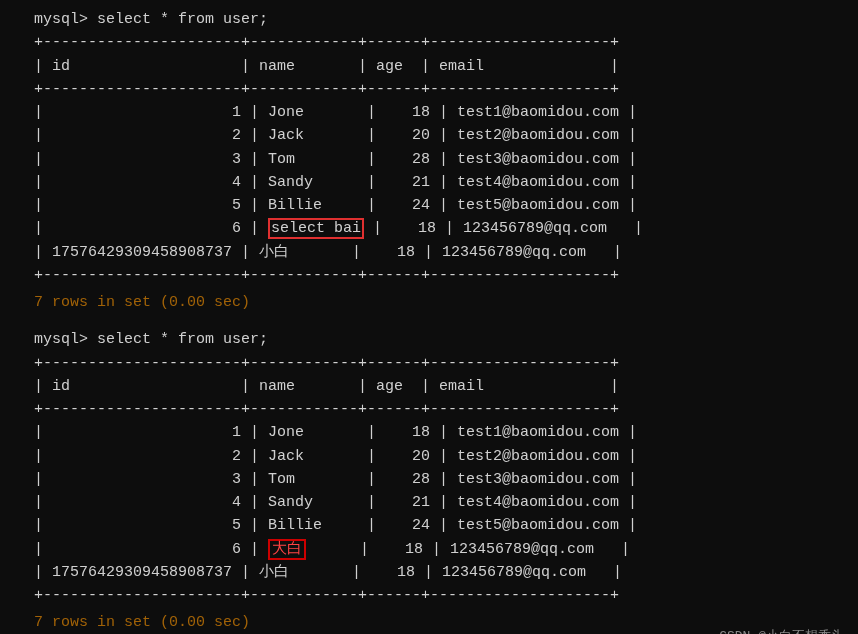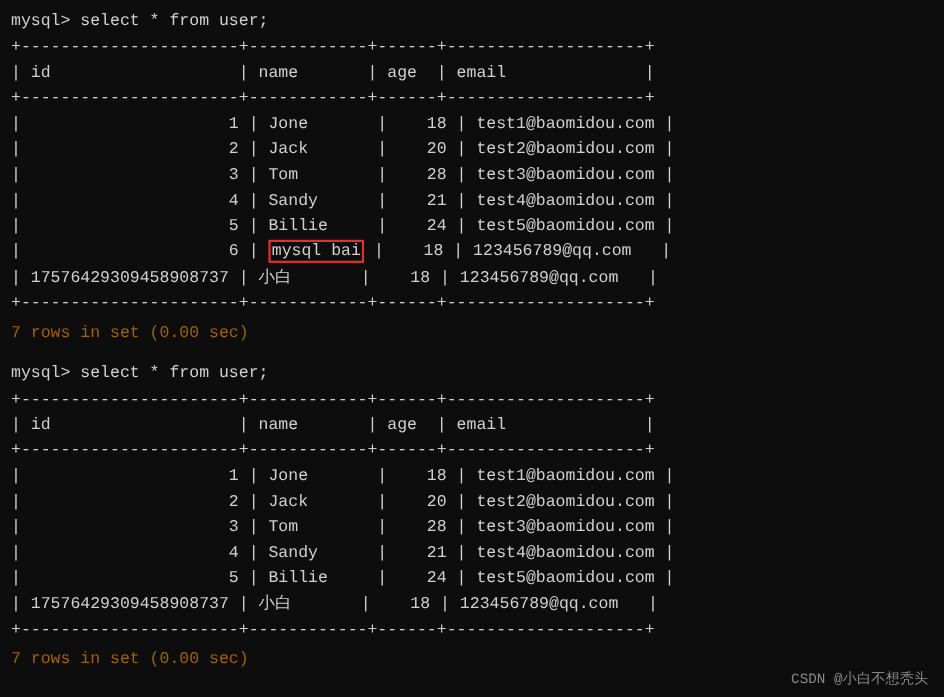--- a/index.html
+++ b/index.html
@@ -8,20 +8,21 @@
       color: #d0d0d0;
       font-family: 'Courier New', Courier, monospace;
       font-size: 15px;
       width: 858px;
       min-height: 634px;
       padding: 8px 10px;
       position: relative;
     }
     .terminal-block {
       margin-bottom: 10px;
+      margin-left: 24px;
     }
     .mysql-prompt {
       color: #d0d0d0;
     }
     .table-wrapper {
       font-family: 'Courier New', Courier, monospace;
       font-size: 15px;
       color: #d0d0d0;
     }
     .table-line {
@@ -60,39 +61,40 @@
     <div class="table-line"><span class="mysql-prompt">mysql&gt; select * from user;</span></div>
     <div class="table-line">+----------------------+------------+------+--------------------+</div>
     <div class="table-line">| id&nbsp;&nbsp;&nbsp;&nbsp;&nbsp;&nbsp;&nbsp;&nbsp;&nbsp;&nbsp;&nbsp;&nbsp;&nbsp;&nbsp;&nbsp;&nbsp;&nbsp;&nbsp;&nbsp;| name&nbsp;&nbsp;&nbsp;&nbsp;&nbsp;&nbsp;&nbsp;| age  | email&nbsp;&nbsp;&nbsp;&nbsp;&nbsp;&nbsp;&nbsp;&nbsp;&nbsp;&nbsp;&nbsp;&nbsp;&nbsp;&nbsp;|</div>
     <div class="table-line">+----------------------+------------+------+--------------------+</div>
 
     <div class="table-line">|&nbsp;&nbsp;&nbsp;&nbsp;&nbsp;&nbsp;&nbsp;&nbsp;&nbsp;&nbsp;&nbsp;&nbsp;&nbsp;&nbsp;&nbsp;&nbsp;&nbsp;&nbsp;&nbsp;&nbsp;&nbsp;1 | Jone&nbsp;&nbsp;&nbsp;&nbsp;&nbsp;&nbsp;&nbsp;|&nbsp;&nbsp;&nbsp;&nbsp;18 | test1@baomidou.com |</div>
     <div class="table-line">|&nbsp;&nbsp;&nbsp;&nbsp;&nbsp;&nbsp;&nbsp;&nbsp;&nbsp;&nbsp;&nbsp;&nbsp;&nbsp;&nbsp;&nbsp;&nbsp;&nbsp;&nbsp;&nbsp;&nbsp;&nbsp;2 | Jack&nbsp;&nbsp;&nbsp;&nbsp;&nbsp;&nbsp;&nbsp;|&nbsp;&nbsp;&nbsp;&nbsp;20 | test2@baomidou.com |</div>
     <div class="table-line">|&nbsp;&nbsp;&nbsp;&nbsp;&nbsp;&nbsp;&nbsp;&nbsp;&nbsp;&nbsp;&nbsp;&nbsp;&nbsp;&nbsp;&nbsp;&nbsp;&nbsp;&nbsp;&nbsp;&nbsp;&nbsp;3 | Tom&nbsp;&nbsp;&nbsp;&nbsp;&nbsp;&nbsp;&nbsp;&nbsp;|&nbsp;&nbsp;&nbsp;&nbsp;28 | test3@baomidou.com |</div>
     <div class="table-line">|&nbsp;&nbsp;&nbsp;&nbsp;&nbsp;&nbsp;&nbsp;&nbsp;&nbsp;&nbsp;&nbsp;&nbsp;&nbsp;&nbsp;&nbsp;&nbsp;&nbsp;&nbsp;&nbsp;&nbsp;&nbsp;4 | Sandy&nbsp;&nbsp;&nbsp;&nbsp;&nbsp;&nbsp;|&nbsp;&nbsp;&nbsp;&nbsp;21 | test4@baomidou.com |</div>
     <div class="table-line">|&nbsp;&nbsp;&nbsp;&nbsp;&nbsp;&nbsp;&nbsp;&nbsp;&nbsp;&nbsp;&nbsp;&nbsp;&nbsp;&nbsp;&nbsp;&nbsp;&nbsp;&nbsp;&nbsp;&nbsp;&nbsp;5 | Billie&nbsp;&nbsp;&nbsp;&nbsp;&nbsp;|&nbsp;&nbsp;&nbsp;&nbsp;24 | test5@baomidou.com |</div>
-    <div class="table-line">|&nbsp;&nbsp;&nbsp;&nbsp;&nbsp;&nbsp;&nbsp;&nbsp;&nbsp;&nbsp;&nbsp;&nbsp;&nbsp;&nbsp;&nbsp;&nbsp;&nbsp;&nbsp;&nbsp;&nbsp;&nbsp;6 | <span class="highlight-red">mysql bai</span> |&nbsp;&nbsp;&nbsp;&nbsp;18 | 123456789@qq.com&nbsp;&nbsp;&nbsp;|</div>
+    <div class="table-line">|&nbsp;&nbsp;&nbsp;&nbsp;&nbsp;&nbsp;&nbsp;&nbsp;&nbsp;&nbsp;&nbsp;&nbsp;&nbsp;&nbsp;&nbsp;&nbsp;&nbsp;&nbsp;&nbsp;&nbsp;&nbsp;6 | <span class="highlight-red">select bai</span> |&nbsp;&nbsp;&nbsp;&nbsp;18 | 123456789@qq.com&nbsp;&nbsp;&nbsp;|</div>
     <div class="table-line">| 17576429309458908737 | 小白&nbsp;&nbsp;&nbsp;&nbsp;&nbsp;&nbsp;&nbsp;|&nbsp;&nbsp;&nbsp;&nbsp;18 | 123456789@qq.com&nbsp;&nbsp;&nbsp;|</div>
     <div class="table-line">+----------------------+------------+------+--------------------+</div>
     <div class="table-line result-line">7 rows in set (0.00 sec)</div>
   </div>
 </div>
 
 <div style="margin: 14px 0 10px 0;"></div>
 
 <div class="terminal-block">
   <div class="table-wrapper">
     <div class="table-line"><span class="mysql-prompt">mysql&gt; select * from user;</span></div>
     <div class="table-line">+----------------------+------------+------+--------------------+</div>
     <div class="table-line">| id&nbsp;&nbsp;&nbsp;&nbsp;&nbsp;&nbsp;&nbsp;&nbsp;&nbsp;&nbsp;&nbsp;&nbsp;&nbsp;&nbsp;&nbsp;&nbsp;&nbsp;&nbsp;&nbsp;| name&nbsp;&nbsp;&nbsp;&nbsp;&nbsp;&nbsp;&nbsp;| age  | email&nbsp;&nbsp;&nbsp;&nbsp;&nbsp;&nbsp;&nbsp;&nbsp;&nbsp;&nbsp;&nbsp;&nbsp;&nbsp;&nbsp;|</div>
     <div class="table-line">+----------------------+------------+------+--------------------+</div>
     <div class="table-line">|&nbsp;&nbsp;&nbsp;&nbsp;&nbsp;&nbsp;&nbsp;&nbsp;&nbsp;&nbsp;&nbsp;&nbsp;&nbsp;&nbsp;&nbsp;&nbsp;&nbsp;&nbsp;&nbsp;&nbsp;&nbsp;1 | Jone&nbsp;&nbsp;&nbsp;&nbsp;&nbsp;&nbsp;&nbsp;|&nbsp;&nbsp;&nbsp;&nbsp;18 | test1@baomidou.com |</div>
     <div class="table-line">|&nbsp;&nbsp;&nbsp;&nbsp;&nbsp;&nbsp;&nbsp;&nbsp;&nbsp;&nbsp;&nbsp;&nbsp;&nbsp;&nbsp;&nbsp;&nbsp;&nbsp;&nbsp;&nbsp;&nbsp;&nbsp;2 | Jack&nbsp;&nbsp;&nbsp;&nbsp;&nbsp;&nbsp;&nbsp;|&nbsp;&nbsp;&nbsp;&nbsp;20 | test2@baomidou.com |</div>
     <div class="table-line">|&nbsp;&nbsp;&nbsp;&nbsp;&nbsp;&nbsp;&nbsp;&nbsp;&nbsp;&nbsp;&nbsp;&nbsp;&nbsp;&nbsp;&nbsp;&nbsp;&nbsp;&nbsp;&nbsp;&nbsp;&nbsp;3 | Tom&nbsp;&nbsp;&nbsp;&nbsp;&nbsp;&nbsp;&nbsp;&nbsp;|&nbsp;&nbsp;&nbsp;&nbsp;28 | test3@baomidou.com |</div>
     <div class="table-line">|&nbsp;&nbsp;&nbsp;&nbsp;&nbsp;&nbsp;&nbsp;&nbsp;&nbsp;&nbsp;&nbsp;&nbsp;&nbsp;&nbsp;&nbsp;&nbsp;&nbsp;&nbsp;&nbsp;&nbsp;&nbsp;4 | Sandy&nbsp;&nbsp;&nbsp;&nbsp;&nbsp;&nbsp;|&nbsp;&nbsp;&nbsp;&nbsp;21 | test4@baomidou.com |</div>
     <div class="table-line">|&nbsp;&nbsp;&nbsp;&nbsp;&nbsp;&nbsp;&nbsp;&nbsp;&nbsp;&nbsp;&nbsp;&nbsp;&nbsp;&nbsp;&nbsp;&nbsp;&nbsp;&nbsp;&nbsp;&nbsp;&nbsp;5 | Billie&nbsp;&nbsp;&nbsp;&nbsp;&nbsp;|&nbsp;&nbsp;&nbsp;&nbsp;24 | test5@baomidou.com |</div>
+    <div class="table-line">|&nbsp;&nbsp;&nbsp;&nbsp;&nbsp;&nbsp;&nbsp;&nbsp;&nbsp;&nbsp;&nbsp;&nbsp;&nbsp;&nbsp;&nbsp;&nbsp;&nbsp;&nbsp;&nbsp;&nbsp;&nbsp;6 | <span class="highlight-red-text">大白</span>&nbsp;&nbsp;&nbsp;&nbsp;&nbsp;&nbsp;|&nbsp;&nbsp;&nbsp;&nbsp;18 | 123456789@qq.com&nbsp;&nbsp;&nbsp;|</div>
     <div class="table-line">| 17576429309458908737 | 小白&nbsp;&nbsp;&nbsp;&nbsp;&nbsp;&nbsp;&nbsp;|&nbsp;&nbsp;&nbsp;&nbsp;18 | 123456789@qq.com&nbsp;&nbsp;&nbsp;|</div>
     <div class="table-line">+----------------------+------------+------+--------------------+</div>
     <div class="table-line result-line">7 rows in set (0.00 sec)</div>
   </div>
 </div>
 
 <div class="watermark">CSDN @小白不想秃头</div>
 
 </body></html>

